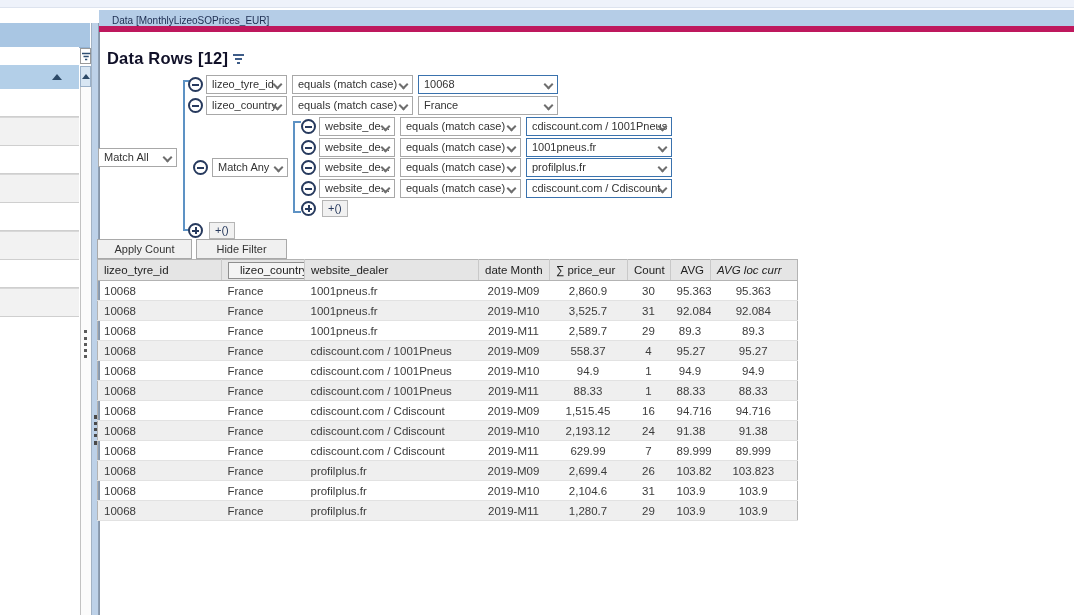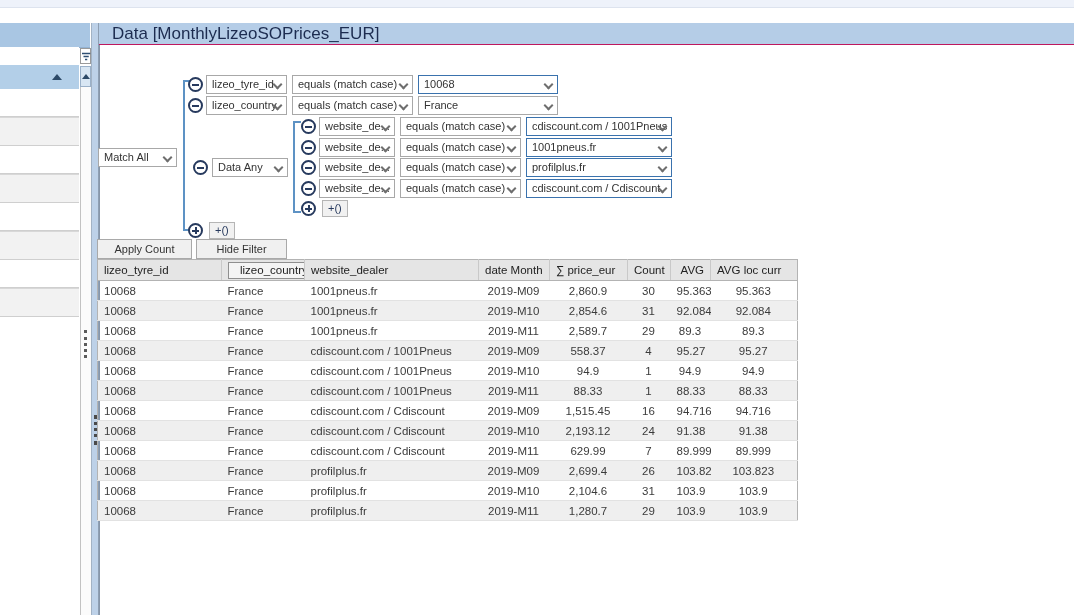--- a/index.html
+++ b/index.html
@@ -24,22 +24,22 @@
   .lp-track{position:absolute;left:80px;top:87px;width:11px;height:528px;background:#fbfbfb;border-left:1px solid #c2c2c2;}
   .grip{position:absolute;width:3px;border-left:3px dotted #5a5a5a;}
   .gripA{left:84px;top:330px;height:28px;}
   .gripB{left:94px;top:415px;height:30px;border-left-color:#4a4a4a;}
 
   
   .splitter{position:absolute;left:91px;top:23px;width:6px;height:592px;background:#bdd1e8;border-left:1px solid #a2b2c4;border-right:1px solid #8e9fb3;}
 
   
   .main{position:absolute;left:99px;top:23px;width:975px;height:592px;background:#fff;}
-  .titlebar{position:absolute;left:99px;top:23px;width:975px;height:22px;background:#b5cde7;border-bottom:1px solid #be185d;
-            font-size:17px;color:#1c2c50;line-height:22px;padding-left:13px;box-sizing:border-box;}
+  .titlebar{position:absolute;left:99px;top:10px;width:975px;height:22px;background:#b5cde7;border-bottom:6px solid #be185d;
+            font-size:10px;color:#1c2c50;line-height:22px;padding-left:13px;box-sizing:border-box;}
   .heading{position:absolute;left:107px;top:49px;font-weight:bold;font-size:16.5px;color:#101028;letter-spacing:.2px;}
   .fglyph{display:inline-block;position:relative;width:13px;height:11px;margin-left:5px;}
   .fglyph i{position:absolute;height:2px;background:#3e5c88;left:0;}
   .fglyph .b1{top:1px;width:11px;}
   .fglyph .b2{top:5px;width:7px;left:2px;}
   .fglyph .b3{top:9px;width:3px;left:4px;}
   .fglyph.small{transform:scale(.75);transform-origin:top left;margin:2px 0 0 1px;}
   .fglyph.small i{background:#2f4f73;}
 
   
@@ -54,21 +54,21 @@
            font-size:11px;color:#273a5e;line-height:15px;box-sizing:border-box;}
   .bracket{position:absolute;background:#5d92c4;}
   .btn{position:absolute;height:20px;background:#f0f0f0;border:1px solid #a9a9a9;font-size:11px;color:#333;
        text-align:center;line-height:18px;box-sizing:border-box;}
 
   
   .tbl-wrap{position:absolute;left:97px;top:259px;}
   table.data{border-collapse:collapse;table-layout:fixed;width:700px;border:1px solid #b3b3b3;}
   table.data th{height:20px;background:#e5e5e5;border-right:1px solid #c9c9c9;border-bottom:1px solid #b3b3b3;
                 font-weight:normal;font-size:11.5px;color:#222;padding:0 6px;text-align:left;overflow:hidden;white-space:nowrap;}
-  table.data th:last-child{border-right:none;}
+  table.data th:last-child{border-right:none;font-style:italic;}
   table.data th.r{text-align:right;}
   table.data td{height:19px;font-size:11.5px;color:#3b3b3b;padding:0 6px;border-bottom:1px solid #e2e2e2;
                 overflow:hidden;white-space:nowrap;}
   table.data td.r{text-align:center;padding-right:7px;}
   table.data tr.alt td{background:#efefef;}
   .boxed{display:inline-block;border:1px solid #8f8f8f;background:#f4f4f4;padding:0 11px;height:15px;line-height:14px;}
 </style>
 </head>
 <body>
 
@@ -99,35 +99,38 @@
   </div>
   <div class="lp-track"></div>
   <div class="grip gripA"></div>
 
   <div class="splitter"></div>
   <div class="grip gripB"></div>
 
   <div class="main" style="border-left:1px solid #8796a9;"></div>
   <div class="titlebar">Data [MonthlyLizeoSOPrices_EUR]</div>
 
+  <div class="heading">
+    <span>Data Rows [12]</span><span class="fglyph"><i class="b1"></i><i class="b2"></i><i class="b3"></i></span>
+  </div>
 
   <div class="bracket" style="left:183px;top:80px;width:2px;height:151px;"></div>
   <div class="bracket" style="left:185px;top:80px;width:6px;height:2px;"></div>
   <div class="bracket" style="left:185px;top:229px;width:6px;height:2px;"></div>
   <div class="bracket" style="left:293px;top:121px;width:2px;height:92px;"></div>
   <div class="bracket" style="left:295px;top:121px;width:6px;height:2px;"></div>
   <div class="bracket" style="left:295px;top:211px;width:6px;height:2px;"></div>
 
   <div class="dd" style="left:98px;top:148px;width:79px;">
     <span>Match All</span>
     <span class="caret"></span>
   </div>
   <div class="circle" style="left:193px;top:160px;"></div>
   <div class="dd" style="left:212px;top:158px;width:76px;">
-    <span>Data Any</span>
+    <span>Match Any</span>
     <span class="caret"></span>
   </div>
 
   <div id="filter-layer">
       <div class="circle" style="left: 188px; top: 77px;"></div>
       <div class="dd" style="left: 206px; top: 75px; width: 81px;"><span>lizeo_tyre_id</span><span class="caret"></span></div>
       <div class="dd" style="left: 292px; top: 75px; width: 121px;"><span>equals (match case)</span><span class="caret"></span></div>
       <div class="dd focused" style="left: 418px; top: 75px; width: 140px;"><span>10068</span><span class="caret"></span></div>
       <div class="circle" style="left: 188px; top: 98px;"></div>
       <div class="dd" style="left: 206px; top: 96px; width: 81px;"><span>lizeo_country</span><span class="caret"></span></div>
@@ -192,21 +195,21 @@
             <td class="r">2,860.9</td>
             <td class="r">30</td>
             <td class="r">95.363</td>
             <td class="r">95.363</td>
           </tr>
           <tr class="alt">
             <td>10068</td>
             <td>France</td>
             <td>1001pneus.fr</td>
             <td class="r">2019-M10</td>
-            <td class="r">2,854.6</td>
+            <td class="r">3,525.7</td>
             <td class="r">31</td>
             <td class="r">92.084</td>
             <td class="r">92.084</td>
           </tr>
           <tr>
             <td>10068</td>
             <td>France</td>
             <td>1001pneus.fr</td>
             <td class="r">2019-M11</td>
             <td class="r">2,589.7</td>

